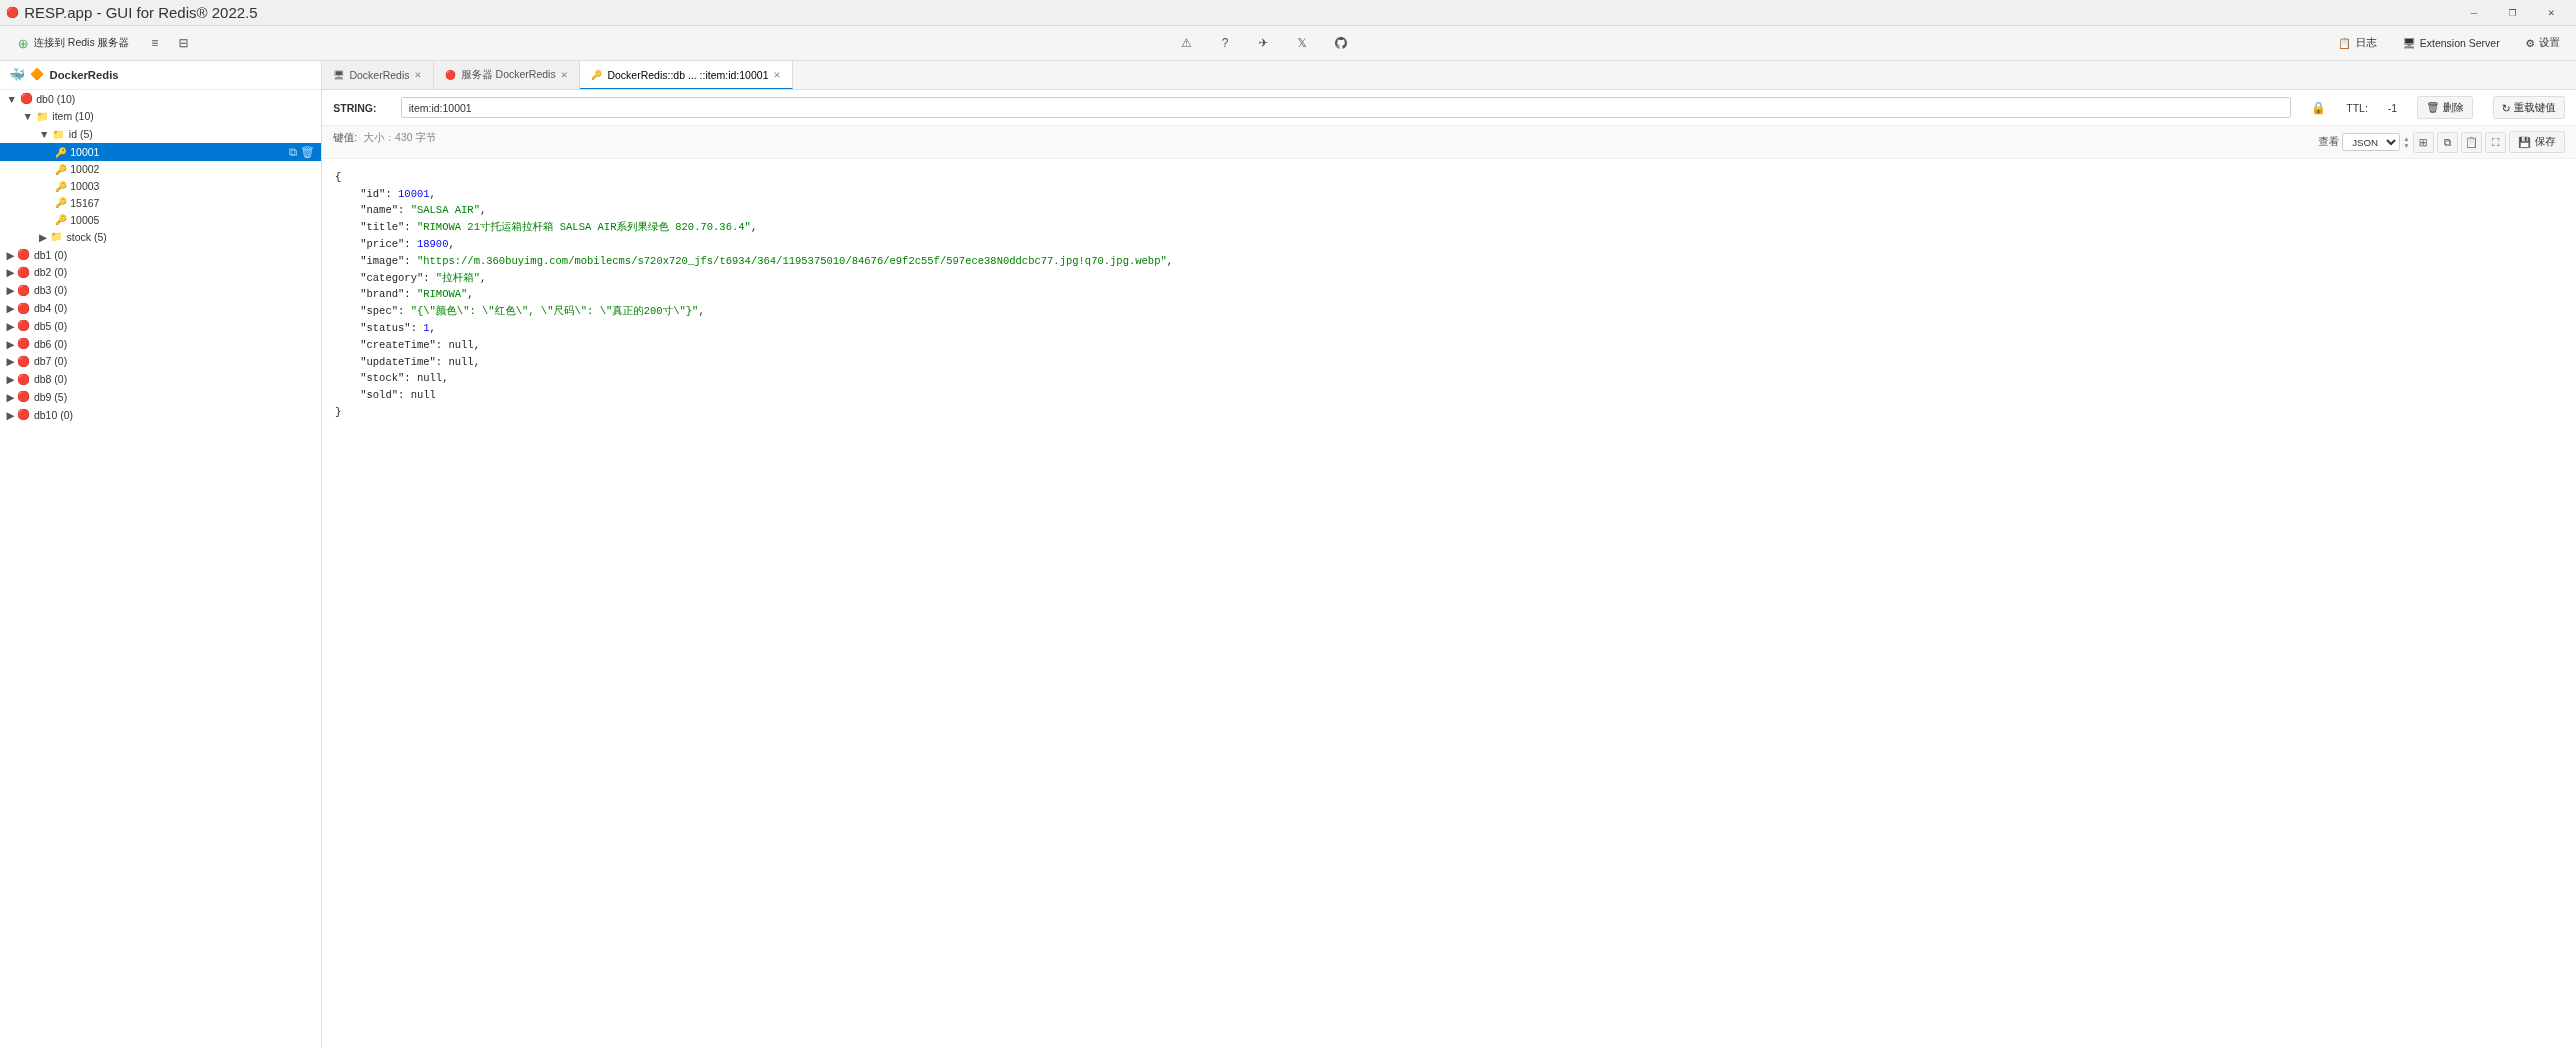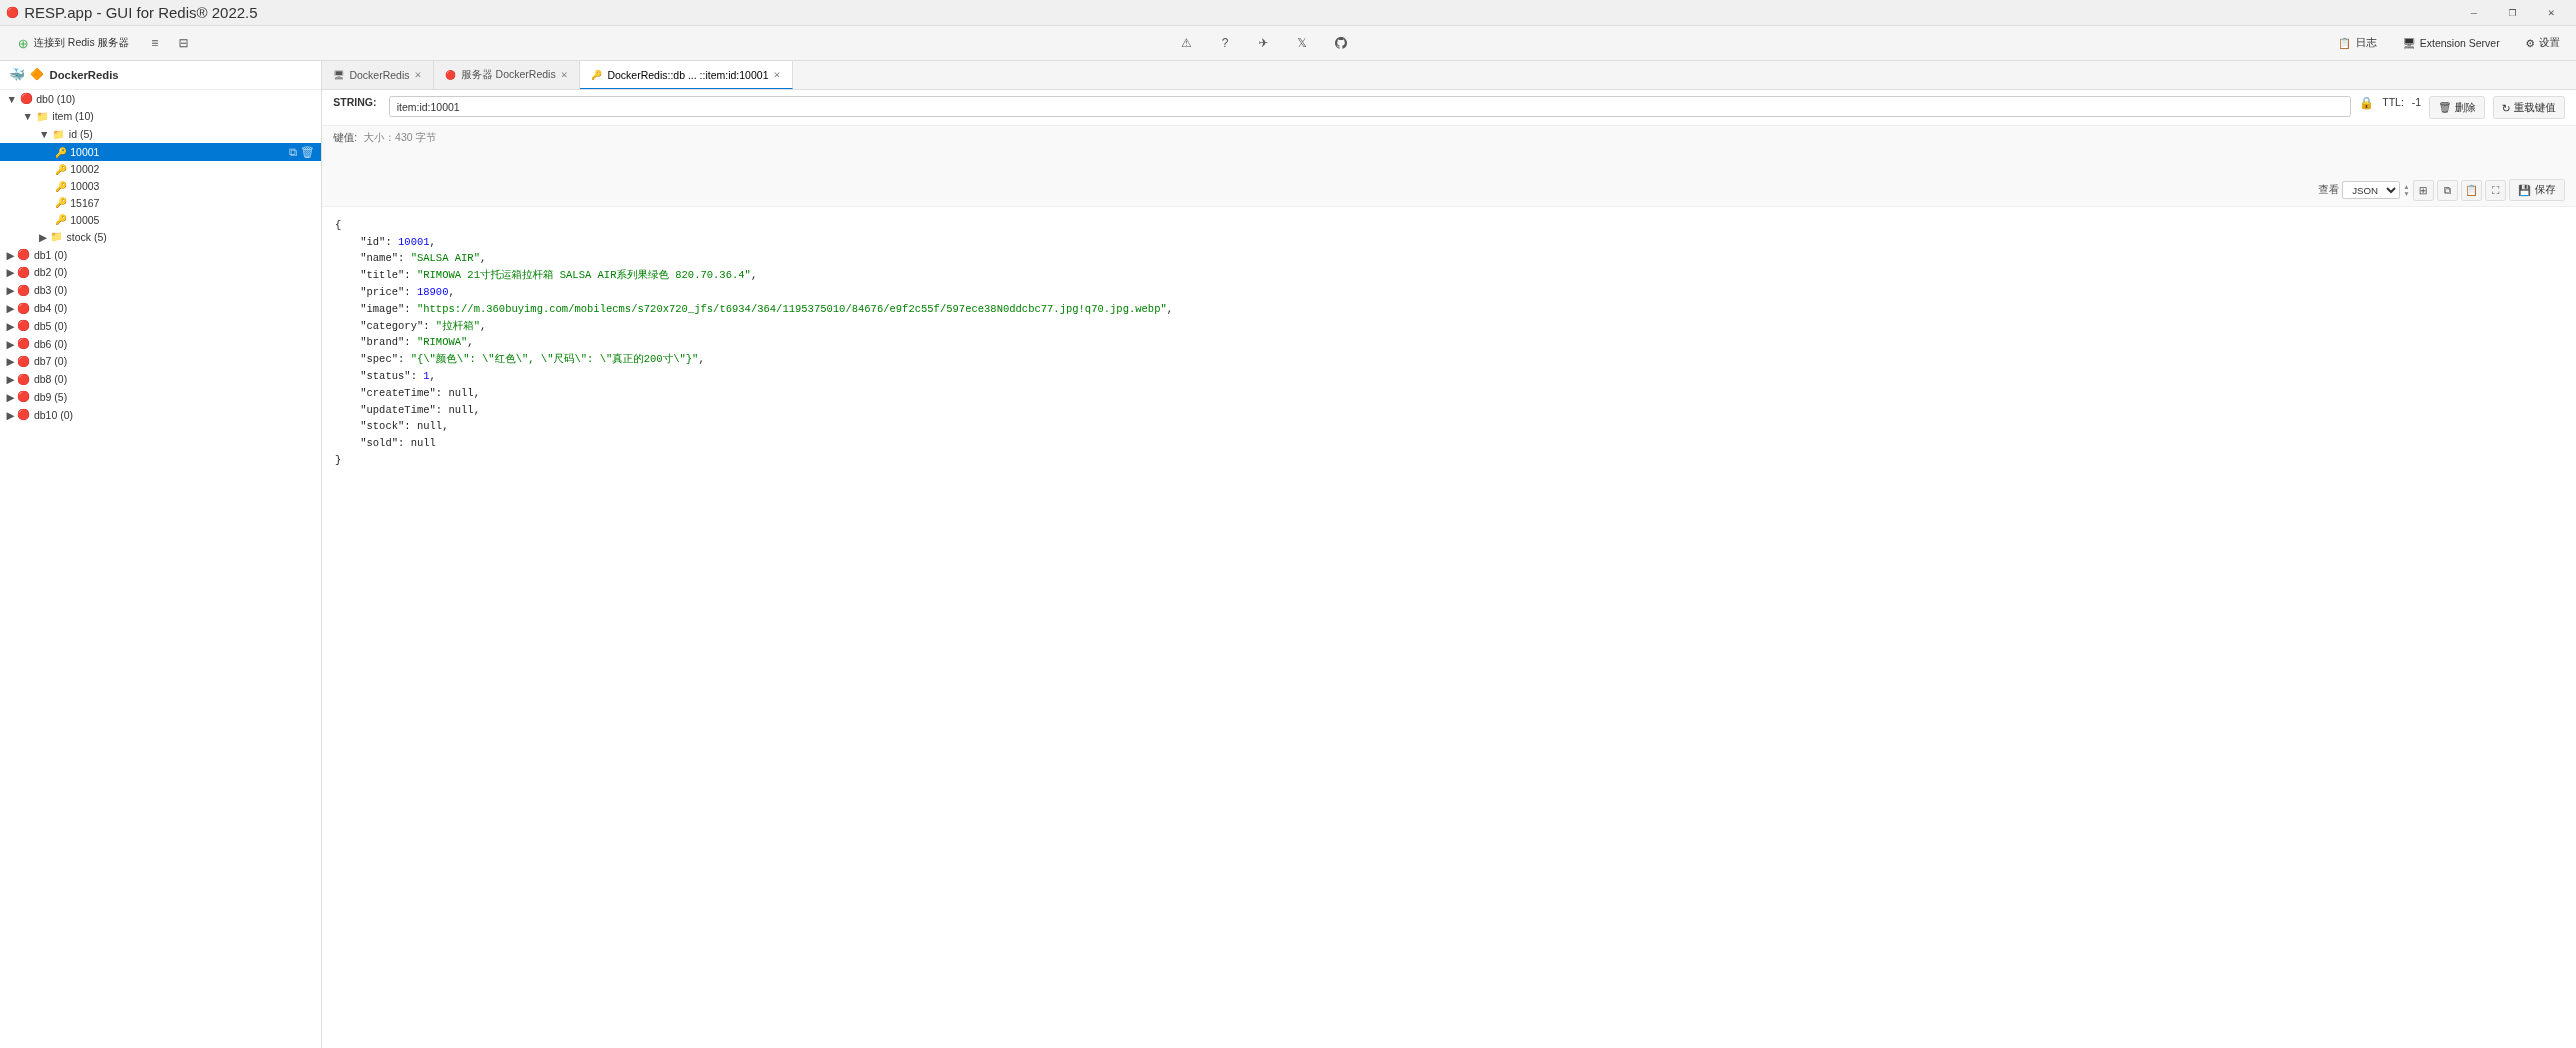--- a/index.html
+++ b/index.html
@@ -116,24 +116,24 @@
       border-right: 0.8px solid #ddd;
       gap: 4.8px;
       background: #f0f0f0;
       white-space: nowrap;
     }
     .tab.active { background: #fff; color: #000; border-bottom: 1.6px solid #0078d4; }
     .tab .tab-close { font-size: 8.9px; color: #888; cursor: pointer; }
 
     
     .key-header {
-      display: flex; align-items: flex-start;
+      display: flex; align-items: center;
       padding: 6.4px 11.3px;
       border-bottom: 0.8px solid #eee;
-      gap: 8px;
+      gap: 20px;
       background: #fff;
     }
     .string-badge {
       font-size: 10.5px; font-weight: bold; color: #333;
       padding-right: 4.8px;
     }
     .key-input {
       flex: 1;
       padding: 3.2px 6.4px;
       border: 0.8px solid #ccc;
@@ -154,21 +154,21 @@
 
     
     .value-bar {
       display: flex; align-items: flex-start;
       padding: 4.8px 11.3px;
       border-bottom: 0.8px solid #eee;
       gap: 6.4px;
       background: #f9f9f9;
     }
     .value-label { font-size: 10.5px; color: #555; }
-    .view-toggle { display: flex; align-items: center; gap: 3.2px; margin-left: auto; margin-top: 48px; }
+    .view-toggle { display: flex; align-items: center; gap: 3.2px; margin-left: auto; }
     .view-select {
       border: 0.8px solid #ccc;
       border-radius: 2.4px;
       padding: 1.6px 4.8px;
       font-size: 9.7px;
       background: #fff;
       color: #333;
     }
     .format-arrows { display: flex; flex-direction: column; font-size: 6.4px; color: #888; cursor: pointer; }
     .icon-btn-group { display: flex; align-items: center; gap: 3.2px; }

